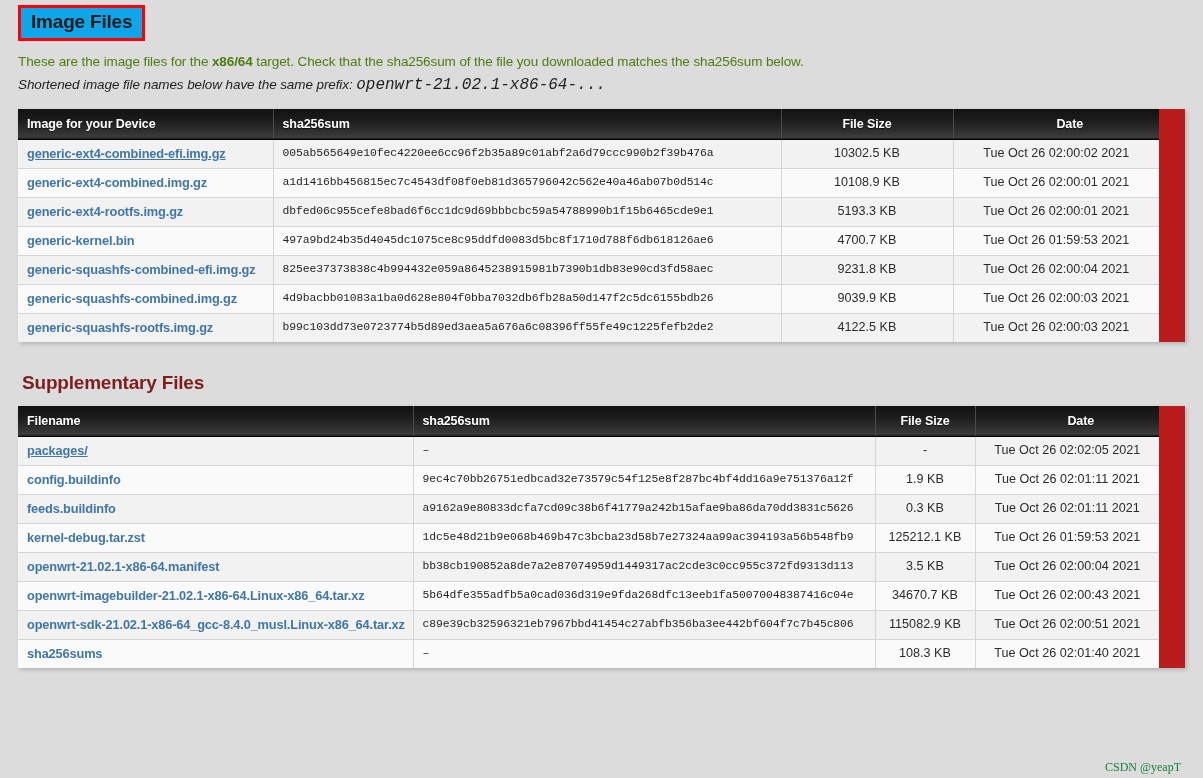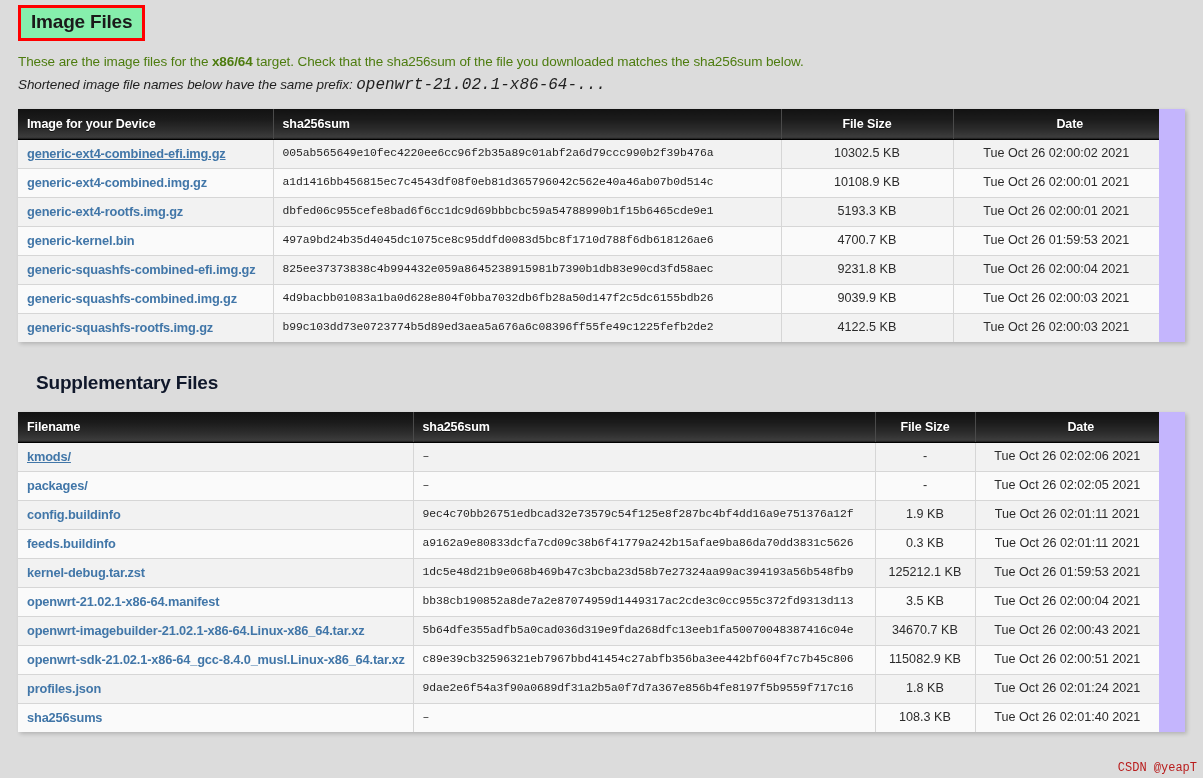--- a/index.html
+++ b/index.html
@@ -19,31 +19,31 @@
 
   
   .h-boxed {
     display: inline-block;
     font-size: 19px;
     font-weight: bold;
     color: #1a1a1a;
     letter-spacing: -0.2px;
     margin: 0;
     padding: 3px 10px 5px 10px;
-    background: #86efac;
+    background: #0ea5e9;
     border: 3px solid #ff0000;
     line-height: 1.15;
   }
   .hbox-wrap { padding-top: 5px; padding-bottom: 6px; }
 
   h2.plain {
     font-size: 19px;
     font-weight: bold;
-    color: #0f172a;
-    margin: 18px;
+    color: #7f1d1d;
+    margin: 4px;
     padding: 0;
     letter-spacing: -0.2px;
   }
   .sect2-head { margin-top: 30px; }
 
   
   .intro {
     font-size: 13.5px;
     color: #4d7c0f;
     line-height: 1.55;
@@ -63,21 +63,21 @@
     font-family: "Liberation Mono", "DejaVu Sans Mono", monospace;
     font-style: italic;
     font-size: 16px;
     letter-spacing: 0;
   }
 
   
   .tbl-wrap {
     margin-top: 12px;
     box-shadow: 2px 2px 4px rgba(0,0,0,0.18);
-    background: #c4b5fd;
+    background: #b91c1c;
   }
   table {
     border-collapse: collapse;
     width: 1141px;
     table-layout: fixed;
     font-size: 12.5px;
   }
   thead th {
     background: linear-gradient(to bottom, #121212 0%, #1b1b1b 35%, #2e2e2e 72%, #3c3c3c 94%, #1a1a1a 100%);
     color: #ffffff;
@@ -133,25 +133,25 @@
   .t1 col.c4 { width: 206px; }
   
   .t2 col.c1 { width: 395px; }
   .t2 col.c2 { width: 462px; }
   .t2 col.c3 { width: 100px; }
   .t2 col.c4 { width: 184px; }
 
   
   .watermark {
     position: absolute;
-    right: 6px;
+    right: 22px;
     bottom: 3px;
     font-size: 12px;
-    color: #b91c1c;
-    font-family: Liberation Mono, monospace;
+    color: #15803d;
+    font-family: Liberation Serif, serif;
     pointer-events: none;
     white-space: nowrap;
   }
 </style>
 </head>
 <body>
 
 <div class="page">
 
   <div class="hbox-wrap">
@@ -241,26 +241,20 @@
       <thead>
         <tr>
           <th>Filename</th>
           <th>sha256sum</th>
           <th class="num">File Size</th>
           <th class="ctr">Date</th>
         </tr>
       </thead>
       <tbody>
         <tr>
-          <td class="fname"><a href="#">kmods/</a></td>
-          <td class="hash">–</td>
-          <td class="size">-</td>
-          <td class="date">Tue Oct 26 02:02:06 2021</td>
-        </tr>
-        <tr>
           <td class="fname"><a href="#">packages/</a></td>
           <td class="hash">–</td>
           <td class="size">-</td>
           <td class="date">Tue Oct 26 02:02:05 2021</td>
         </tr>
         <tr>
           <td class="fname"><a href="#">config.buildinfo</a></td>
           <td class="hash">9ec4c70bb26751edbcad32e73579c54f125e8f287bc4bf4dd16a9e751376a12f</td>
           <td class="size">1.9 KB</td>
           <td class="date">Tue Oct 26 02:01:11 2021</td>
@@ -289,26 +283,20 @@
           <td class="size">34670.7 KB</td>
           <td class="date">Tue Oct 26 02:00:43 2021</td>
         </tr>
         <tr>
           <td class="fname"><a href="#">openwrt-sdk-21.02.1-x86-64_gcc-8.4.0_musl.Linux-x86_64.tar.xz</a></td>
           <td class="hash">c89e39cb32596321eb7967bbd41454c27abfb356ba3ee442bf604f7c7b45c806</td>
           <td class="size">115082.9 KB</td>
           <td class="date">Tue Oct 26 02:00:51 2021</td>
         </tr>
         <tr>
-          <td class="fname"><a href="#">profiles.json</a></td>
-          <td class="hash">9dae2e6f54a3f90a0689df31a2b5a0f7d7a367e856b4fe8197f5b9559f717c16</td>
-          <td class="size">1.8 KB</td>
-          <td class="date">Tue Oct 26 02:01:24 2021</td>
-        </tr>
-        <tr>
           <td class="fname"><a href="#">sha256sums</a></td>
           <td class="hash">–</td>
           <td class="size">108.3 KB</td>
           <td class="date">Tue Oct 26 02:01:40 2021</td>
         </tr>
 
       </tbody>
     </table>
   </div>
 

